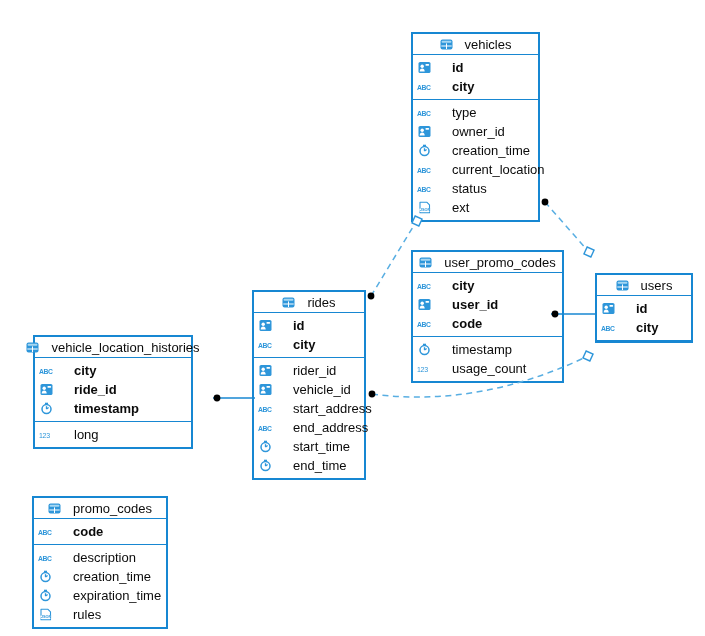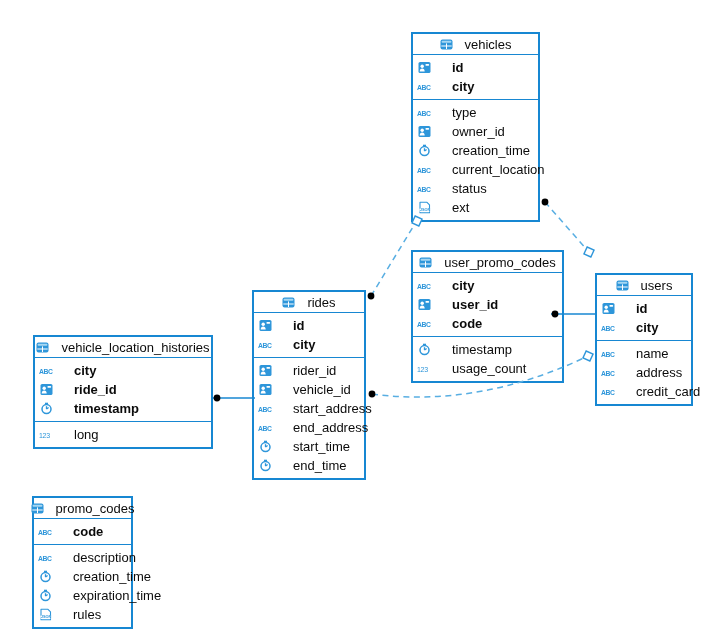--- a/index.html
+++ b/index.html
@@ -232,199 +232,173 @@
         </div>
         <div class="row key">
           <span class="cicon">
             <svg width="15" height="13" viewBox="0 0 15 13">
               <text x="0" y="9.6" font-size="6.8" font-weight="bold" fill="#2e96da" letter-spacing="-0.4" font-family="Liberation Sans, sans-serif">ABC</text>
             </svg>
           </span>
           <span>city</span>
         </div>
       </div>
+    </div>
+    <div class="table" style="left: 252px; top: 290px; width: 114px;">
+      <div class="table-header">
+        <span class="hicon">
+          <svg width="13" height="11" viewBox="0 0 13 11">
+            <rect x="0.5" y="0.5" width="12" height="10" rx="2" fill="#2e96da"></rect>
+            <rect x="1.6" y="1.7" width="9.8" height="2" rx="0.8" fill="#a6d7f2"></rect>
+            <line x1="6.5" y1="4.4" x2="6.5" y2="10" stroke="#fff" stroke-width="1"></line>
+            <line x1="1.3" y1="7" x2="11.7" y2="7" stroke="#fff" stroke-width="1"></line>
+          </svg>
+        </span>
+        <span>rides</span>
+      </div>
+      <div class="section keys">
+        <div class="row key">
+          <span class="cicon">
+            <svg width="13" height="13" viewBox="0 0 13 13">
+              <rect x="0.5" y="1" width="12" height="11" rx="1.6" fill="#2e96da"></rect>
+              <rect x="7.4" y="3.1" width="3.8" height="1.7" rx="0.8" fill="#fff"></rect>
+              <circle cx="4.2" cy="5.3" r="1.7" fill="#fff"></circle>
+              <path d="M1.7 10.5 C1.7 8.4 2.7 7.4 4.2 7.4 C5.7 7.4 6.7 8.4 6.7 10.5 Z" fill="#fff"></path>
+            </svg>
+          </span>
+          <span>id</span>
+        </div>
+        <div class="row key">
+          <span class="cicon">
+            <svg width="15" height="13" viewBox="0 0 15 13">
+              <text x="0" y="9.6" font-size="6.8" font-weight="bold" fill="#2e96da" letter-spacing="-0.4" font-family="Liberation Sans, sans-serif">ABC</text>
+            </svg>
+          </span>
+          <span>city</span>
+        </div>
+      </div>
       <div class="section">
         <div class="row">
           <span class="cicon">
-            <svg width="15" height="13" viewBox="0 0 15 13">
-              <text x="0" y="9.6" font-size="6.8" font-weight="bold" fill="#2e96da" letter-spacing="-0.4" font-family="Liberation Sans, sans-serif">ABC</text>
-            </svg>
-          </span>
-          <span>name</span>
-        </div>
-        <div class="row">
-          <span class="cicon">
-            <svg width="15" height="13" viewBox="0 0 15 13">
-              <text x="0" y="9.6" font-size="6.8" font-weight="bold" fill="#2e96da" letter-spacing="-0.4" font-family="Liberation Sans, sans-serif">ABC</text>
-            </svg>
-          </span>
-          <span>address</span>
-        </div>
-        <div class="row">
-          <span class="cicon">
-            <svg width="15" height="13" viewBox="0 0 15 13">
-              <text x="0" y="9.6" font-size="6.8" font-weight="bold" fill="#2e96da" letter-spacing="-0.4" font-family="Liberation Sans, sans-serif">ABC</text>
-            </svg>
-          </span>
-          <span>credit_card</span>
-        </div>
-      </div>
-    </div>
-    <div class="table" style="left: 252px; top: 290px; width: 114px;">
-      <div class="table-header">
-        <span class="hicon">
-          <svg width="13" height="11" viewBox="0 0 13 11">
-            <rect x="0.5" y="0.5" width="12" height="10" rx="2" fill="#2e96da"></rect>
-            <rect x="1.6" y="1.7" width="9.8" height="2" rx="0.8" fill="#a6d7f2"></rect>
-            <line x1="6.5" y1="4.4" x2="6.5" y2="10" stroke="#fff" stroke-width="1"></line>
-            <line x1="1.3" y1="7" x2="11.7" y2="7" stroke="#fff" stroke-width="1"></line>
-          </svg>
-        </span>
-        <span>rides</span>
-      </div>
-      <div class="section keys">
-        <div class="row key">
-          <span class="cicon">
-            <svg width="13" height="13" viewBox="0 0 13 13">
-              <rect x="0.5" y="1" width="12" height="11" rx="1.6" fill="#2e96da"></rect>
-              <rect x="7.4" y="3.1" width="3.8" height="1.7" rx="0.8" fill="#fff"></rect>
-              <circle cx="4.2" cy="5.3" r="1.7" fill="#fff"></circle>
-              <path d="M1.7 10.5 C1.7 8.4 2.7 7.4 4.2 7.4 C5.7 7.4 6.7 8.4 6.7 10.5 Z" fill="#fff"></path>
-            </svg>
-          </span>
-          <span>id</span>
-        </div>
+            <svg width="13" height="13" viewBox="0 0 13 13">
+              <rect x="0.5" y="1" width="12" height="11" rx="1.6" fill="#2e96da"></rect>
+              <rect x="7.4" y="3.1" width="3.8" height="1.7" rx="0.8" fill="#fff"></rect>
+              <circle cx="4.2" cy="5.3" r="1.7" fill="#fff"></circle>
+              <path d="M1.7 10.5 C1.7 8.4 2.7 7.4 4.2 7.4 C5.7 7.4 6.7 8.4 6.7 10.5 Z" fill="#fff"></path>
+            </svg>
+          </span>
+          <span>rider_id</span>
+        </div>
+        <div class="row">
+          <span class="cicon">
+            <svg width="13" height="13" viewBox="0 0 13 13">
+              <rect x="0.5" y="1" width="12" height="11" rx="1.6" fill="#2e96da"></rect>
+              <rect x="7.4" y="3.1" width="3.8" height="1.7" rx="0.8" fill="#fff"></rect>
+              <circle cx="4.2" cy="5.3" r="1.7" fill="#fff"></circle>
+              <path d="M1.7 10.5 C1.7 8.4 2.7 7.4 4.2 7.4 C5.7 7.4 6.7 8.4 6.7 10.5 Z" fill="#fff"></path>
+            </svg>
+          </span>
+          <span>vehicle_id</span>
+        </div>
+        <div class="row">
+          <span class="cicon">
+            <svg width="15" height="13" viewBox="0 0 15 13">
+              <text x="0" y="9.6" font-size="6.8" font-weight="bold" fill="#2e96da" letter-spacing="-0.4" font-family="Liberation Sans, sans-serif">ABC</text>
+            </svg>
+          </span>
+          <span>start_address</span>
+        </div>
+        <div class="row">
+          <span class="cicon">
+            <svg width="15" height="13" viewBox="0 0 15 13">
+              <text x="0" y="9.6" font-size="6.8" font-weight="bold" fill="#2e96da" letter-spacing="-0.4" font-family="Liberation Sans, sans-serif">ABC</text>
+            </svg>
+          </span>
+          <span>end_address</span>
+        </div>
+        <div class="row">
+          <span class="cicon">
+            <svg width="13" height="13" viewBox="0 0 13 13">
+              <line x1="5" y1="1.4" x2="8" y2="1.4" stroke="#2e96da" stroke-width="1.4"></line>
+              <circle cx="6.5" cy="7.1" r="4.5" fill="#fff" stroke="#2e96da" stroke-width="1.5"></circle>
+              <line x1="6.5" y1="7.1" x2="6.5" y2="4.2" stroke="#2e96da" stroke-width="1.3"></line>
+              <line x1="6.5" y1="7.1" x2="8.6" y2="5.4" stroke="#2e96da" stroke-width="1.3"></line>
+            </svg>
+          </span>
+          <span>start_time</span>
+        </div>
+        <div class="row">
+          <span class="cicon">
+            <svg width="13" height="13" viewBox="0 0 13 13">
+              <line x1="5" y1="1.4" x2="8" y2="1.4" stroke="#2e96da" stroke-width="1.4"></line>
+              <circle cx="6.5" cy="7.1" r="4.5" fill="#fff" stroke="#2e96da" stroke-width="1.5"></circle>
+              <line x1="6.5" y1="7.1" x2="6.5" y2="4.2" stroke="#2e96da" stroke-width="1.3"></line>
+              <line x1="6.5" y1="7.1" x2="8.6" y2="5.4" stroke="#2e96da" stroke-width="1.3"></line>
+            </svg>
+          </span>
+          <span>end_time</span>
+        </div>
+      </div>
+    </div>
+    <div class="table" style="left: 33px; top: 335px; width: 160px;">
+      <div class="table-header">
+        <span class="hicon">
+          <svg width="13" height="11" viewBox="0 0 13 11">
+            <rect x="0.5" y="0.5" width="12" height="10" rx="2" fill="#2e96da"></rect>
+            <rect x="1.6" y="1.7" width="9.8" height="2" rx="0.8" fill="#a6d7f2"></rect>
+            <line x1="6.5" y1="4.4" x2="6.5" y2="10" stroke="#fff" stroke-width="1"></line>
+            <line x1="1.3" y1="7" x2="11.7" y2="7" stroke="#fff" stroke-width="1"></line>
+          </svg>
+        </span>
+        <span>vehicle_location_histories</span>
+      </div>
+      <div class="section keys">
         <div class="row key">
           <span class="cicon">
             <svg width="15" height="13" viewBox="0 0 15 13">
               <text x="0" y="9.6" font-size="6.8" font-weight="bold" fill="#2e96da" letter-spacing="-0.4" font-family="Liberation Sans, sans-serif">ABC</text>
             </svg>
           </span>
           <span>city</span>
         </div>
+        <div class="row key">
+          <span class="cicon">
+            <svg width="13" height="13" viewBox="0 0 13 13">
+              <rect x="0.5" y="1" width="12" height="11" rx="1.6" fill="#2e96da"></rect>
+              <rect x="7.4" y="3.1" width="3.8" height="1.7" rx="0.8" fill="#fff"></rect>
+              <circle cx="4.2" cy="5.3" r="1.7" fill="#fff"></circle>
+              <path d="M1.7 10.5 C1.7 8.4 2.7 7.4 4.2 7.4 C5.7 7.4 6.7 8.4 6.7 10.5 Z" fill="#fff"></path>
+            </svg>
+          </span>
+          <span>ride_id</span>
+        </div>
+        <div class="row key">
+          <span class="cicon">
+            <svg width="13" height="13" viewBox="0 0 13 13">
+              <line x1="5" y1="1.4" x2="8" y2="1.4" stroke="#2e96da" stroke-width="1.4"></line>
+              <circle cx="6.5" cy="7.1" r="4.5" fill="#fff" stroke="#2e96da" stroke-width="1.5"></circle>
+              <line x1="6.5" y1="7.1" x2="6.5" y2="4.2" stroke="#2e96da" stroke-width="1.3"></line>
+              <line x1="6.5" y1="7.1" x2="8.6" y2="5.4" stroke="#2e96da" stroke-width="1.3"></line>
+            </svg>
+          </span>
+          <span>timestamp</span>
+        </div>
       </div>
       <div class="section">
         <div class="row">
           <span class="cicon">
-            <svg width="13" height="13" viewBox="0 0 13 13">
-              <rect x="0.5" y="1" width="12" height="11" rx="1.6" fill="#2e96da"></rect>
-              <rect x="7.4" y="3.1" width="3.8" height="1.7" rx="0.8" fill="#fff"></rect>
-              <circle cx="4.2" cy="5.3" r="1.7" fill="#fff"></circle>
-              <path d="M1.7 10.5 C1.7 8.4 2.7 7.4 4.2 7.4 C5.7 7.4 6.7 8.4 6.7 10.5 Z" fill="#fff"></path>
-            </svg>
-          </span>
-          <span>rider_id</span>
-        </div>
-        <div class="row">
-          <span class="cicon">
-            <svg width="13" height="13" viewBox="0 0 13 13">
-              <rect x="0.5" y="1" width="12" height="11" rx="1.6" fill="#2e96da"></rect>
-              <rect x="7.4" y="3.1" width="3.8" height="1.7" rx="0.8" fill="#fff"></rect>
-              <circle cx="4.2" cy="5.3" r="1.7" fill="#fff"></circle>
-              <path d="M1.7 10.5 C1.7 8.4 2.7 7.4 4.2 7.4 C5.7 7.4 6.7 8.4 6.7 10.5 Z" fill="#fff"></path>
-            </svg>
-          </span>
-          <span>vehicle_id</span>
-        </div>
-        <div class="row">
-          <span class="cicon">
-            <svg width="15" height="13" viewBox="0 0 15 13">
-              <text x="0" y="9.6" font-size="6.8" font-weight="bold" fill="#2e96da" letter-spacing="-0.4" font-family="Liberation Sans, sans-serif">ABC</text>
-            </svg>
-          </span>
-          <span>start_address</span>
-        </div>
-        <div class="row">
-          <span class="cicon">
-            <svg width="15" height="13" viewBox="0 0 15 13">
-              <text x="0" y="9.6" font-size="6.8" font-weight="bold" fill="#2e96da" letter-spacing="-0.4" font-family="Liberation Sans, sans-serif">ABC</text>
-            </svg>
-          </span>
-          <span>end_address</span>
-        </div>
-        <div class="row">
-          <span class="cicon">
-            <svg width="13" height="13" viewBox="0 0 13 13">
-              <line x1="5" y1="1.4" x2="8" y2="1.4" stroke="#2e96da" stroke-width="1.4"></line>
-              <circle cx="6.5" cy="7.1" r="4.5" fill="#fff" stroke="#2e96da" stroke-width="1.5"></circle>
-              <line x1="6.5" y1="7.1" x2="6.5" y2="4.2" stroke="#2e96da" stroke-width="1.3"></line>
-              <line x1="6.5" y1="7.1" x2="8.6" y2="5.4" stroke="#2e96da" stroke-width="1.3"></line>
-            </svg>
-          </span>
-          <span>start_time</span>
-        </div>
-        <div class="row">
-          <span class="cicon">
-            <svg width="13" height="13" viewBox="0 0 13 13">
-              <line x1="5" y1="1.4" x2="8" y2="1.4" stroke="#2e96da" stroke-width="1.4"></line>
-              <circle cx="6.5" cy="7.1" r="4.5" fill="#fff" stroke="#2e96da" stroke-width="1.5"></circle>
-              <line x1="6.5" y1="7.1" x2="6.5" y2="4.2" stroke="#2e96da" stroke-width="1.3"></line>
-              <line x1="6.5" y1="7.1" x2="8.6" y2="5.4" stroke="#2e96da" stroke-width="1.3"></line>
-            </svg>
-          </span>
-          <span>end_time</span>
-        </div>
-      </div>
-    </div>
-    <div class="table" style="left: 33px; top: 335px; width: 180px;">
-      <div class="table-header">
-        <span class="hicon">
-          <svg width="13" height="11" viewBox="0 0 13 11">
-            <rect x="0.5" y="0.5" width="12" height="10" rx="2" fill="#2e96da"></rect>
-            <rect x="1.6" y="1.7" width="9.8" height="2" rx="0.8" fill="#a6d7f2"></rect>
-            <line x1="6.5" y1="4.4" x2="6.5" y2="10" stroke="#fff" stroke-width="1"></line>
-            <line x1="1.3" y1="7" x2="11.7" y2="7" stroke="#fff" stroke-width="1"></line>
-          </svg>
-        </span>
-        <span>vehicle_location_histories</span>
-      </div>
-      <div class="section keys">
-        <div class="row key">
-          <span class="cicon">
-            <svg width="15" height="13" viewBox="0 0 15 13">
-              <text x="0" y="9.6" font-size="6.8" font-weight="bold" fill="#2e96da" letter-spacing="-0.4" font-family="Liberation Sans, sans-serif">ABC</text>
-            </svg>
-          </span>
-          <span>city</span>
-        </div>
-        <div class="row key">
-          <span class="cicon">
-            <svg width="13" height="13" viewBox="0 0 13 13">
-              <rect x="0.5" y="1" width="12" height="11" rx="1.6" fill="#2e96da"></rect>
-              <rect x="7.4" y="3.1" width="3.8" height="1.7" rx="0.8" fill="#fff"></rect>
-              <circle cx="4.2" cy="5.3" r="1.7" fill="#fff"></circle>
-              <path d="M1.7 10.5 C1.7 8.4 2.7 7.4 4.2 7.4 C5.7 7.4 6.7 8.4 6.7 10.5 Z" fill="#fff"></path>
-            </svg>
-          </span>
-          <span>ride_id</span>
-        </div>
-        <div class="row key">
-          <span class="cicon">
-            <svg width="13" height="13" viewBox="0 0 13 13">
-              <line x1="5" y1="1.4" x2="8" y2="1.4" stroke="#2e96da" stroke-width="1.4"></line>
-              <circle cx="6.5" cy="7.1" r="4.5" fill="#fff" stroke="#2e96da" stroke-width="1.5"></circle>
-              <line x1="6.5" y1="7.1" x2="6.5" y2="4.2" stroke="#2e96da" stroke-width="1.3"></line>
-              <line x1="6.5" y1="7.1" x2="8.6" y2="5.4" stroke="#2e96da" stroke-width="1.3"></line>
-            </svg>
-          </span>
-          <span>timestamp</span>
-        </div>
-      </div>
-      <div class="section">
-        <div class="row">
-          <span class="cicon">
             <svg width="15" height="13" viewBox="0 0 15 13">
               <text x="0" y="9.6" font-size="7" fill="#2e96da" letter-spacing="-0.3" font-family="Liberation Sans, sans-serif">123</text>
             </svg>
           </span>
           <span>long</span>
         </div>
       </div>
     </div>
-    <div class="table" style="left: 32px; top: 496px; width: 101px;">
+    <div class="table" style="left: 32px; top: 496px; width: 136px;">
       <div class="table-header">
         <span class="hicon">
           <svg width="13" height="11" viewBox="0 0 13 11">
             <rect x="0.5" y="0.5" width="12" height="10" rx="2" fill="#2e96da"></rect>
             <rect x="1.6" y="1.7" width="9.8" height="2" rx="0.8" fill="#a6d7f2"></rect>
             <line x1="6.5" y1="4.4" x2="6.5" y2="10" stroke="#fff" stroke-width="1"></line>
             <line x1="1.3" y1="7" x2="11.7" y2="7" stroke="#fff" stroke-width="1"></line>
           </svg>
         </span>
         <span>promo_codes</span>

